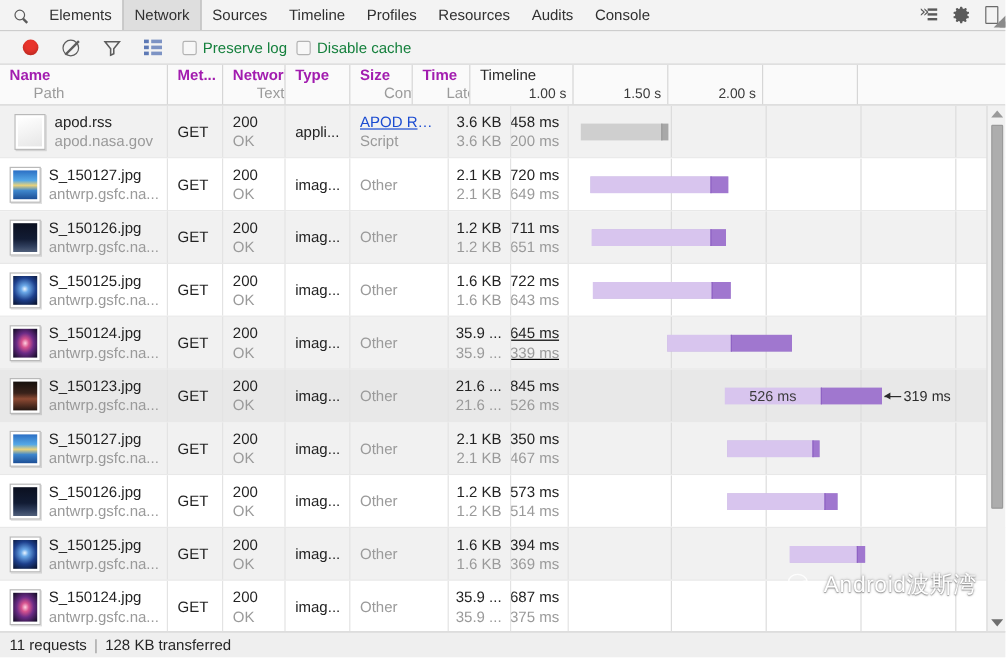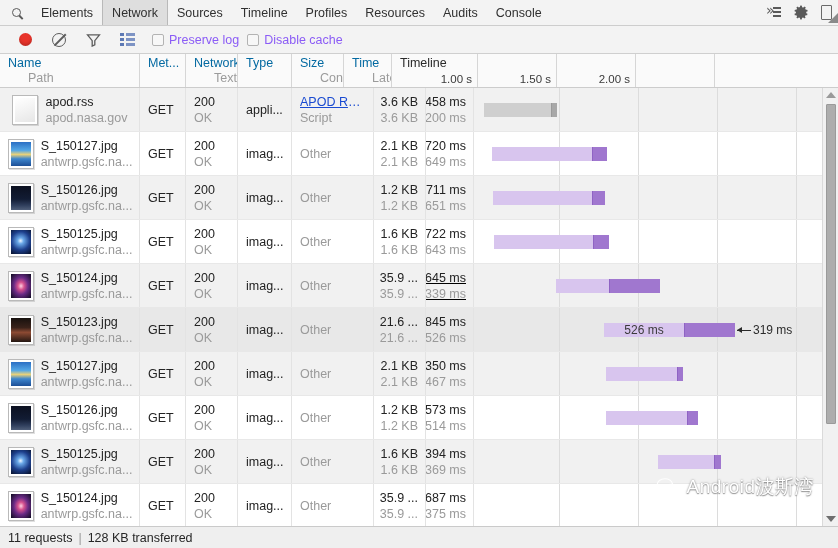--- a/index.html
+++ b/index.html
@@ -161,21 +161,21 @@
     cursor: default;
   }
   .chk-box {
     width: 12px; height: 12px;
     border: 1px solid #b3b3b3;
     background: #f7f7f7;
     border-radius: 2px;
   }
   .chk-label {
     font-size: 12.5px;
-    color: #8b5cf6;
+    color: #15803d;
     white-space: nowrap;
   }
 
   
   .grid {
     flex: 1 1 auto;
     position: relative;
     overflow: hidden;
     background: #fff;
   }
@@ -188,23 +188,24 @@
   }
   .hdr-cell {
     border-right: 1px solid #d6d6d6;
     padding: 2px 6px 0 8px;
     display: flex;
     flex-direction: column;
     justify-content: flex-start;
     overflow: hidden;
   }
   .hdr-main {
-    font-size: 12.5px; color: #0369a1;
+    font-size: 12.5px; color: #a21caf;
     line-height: 15px;
     white-space: nowrap;
+    font-weight: bold;
   }
   .hdr-sub {
     font-size: 12.5px; color: #9b9b9b;
     line-height: 15px;
     white-space: nowrap;
     margin-left: 20px;
   }
 
   .rows {
     position: absolute;

